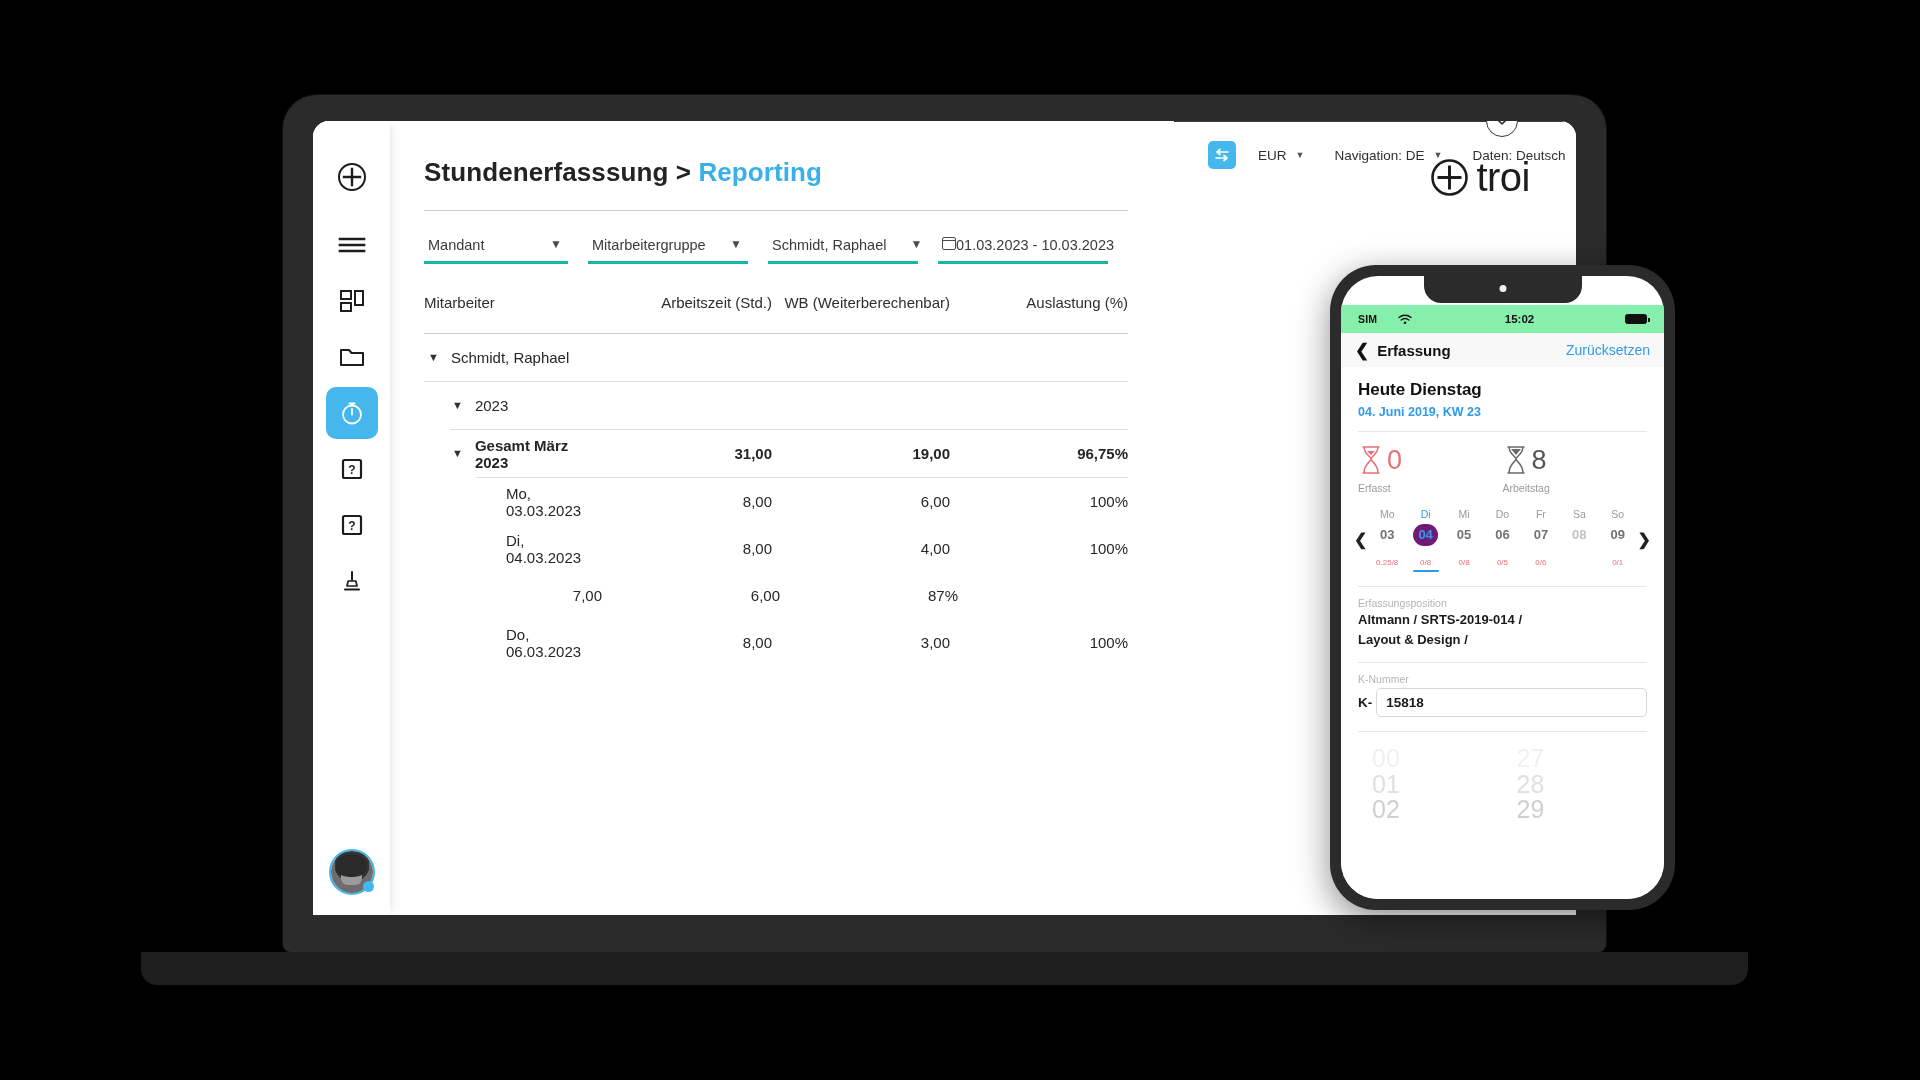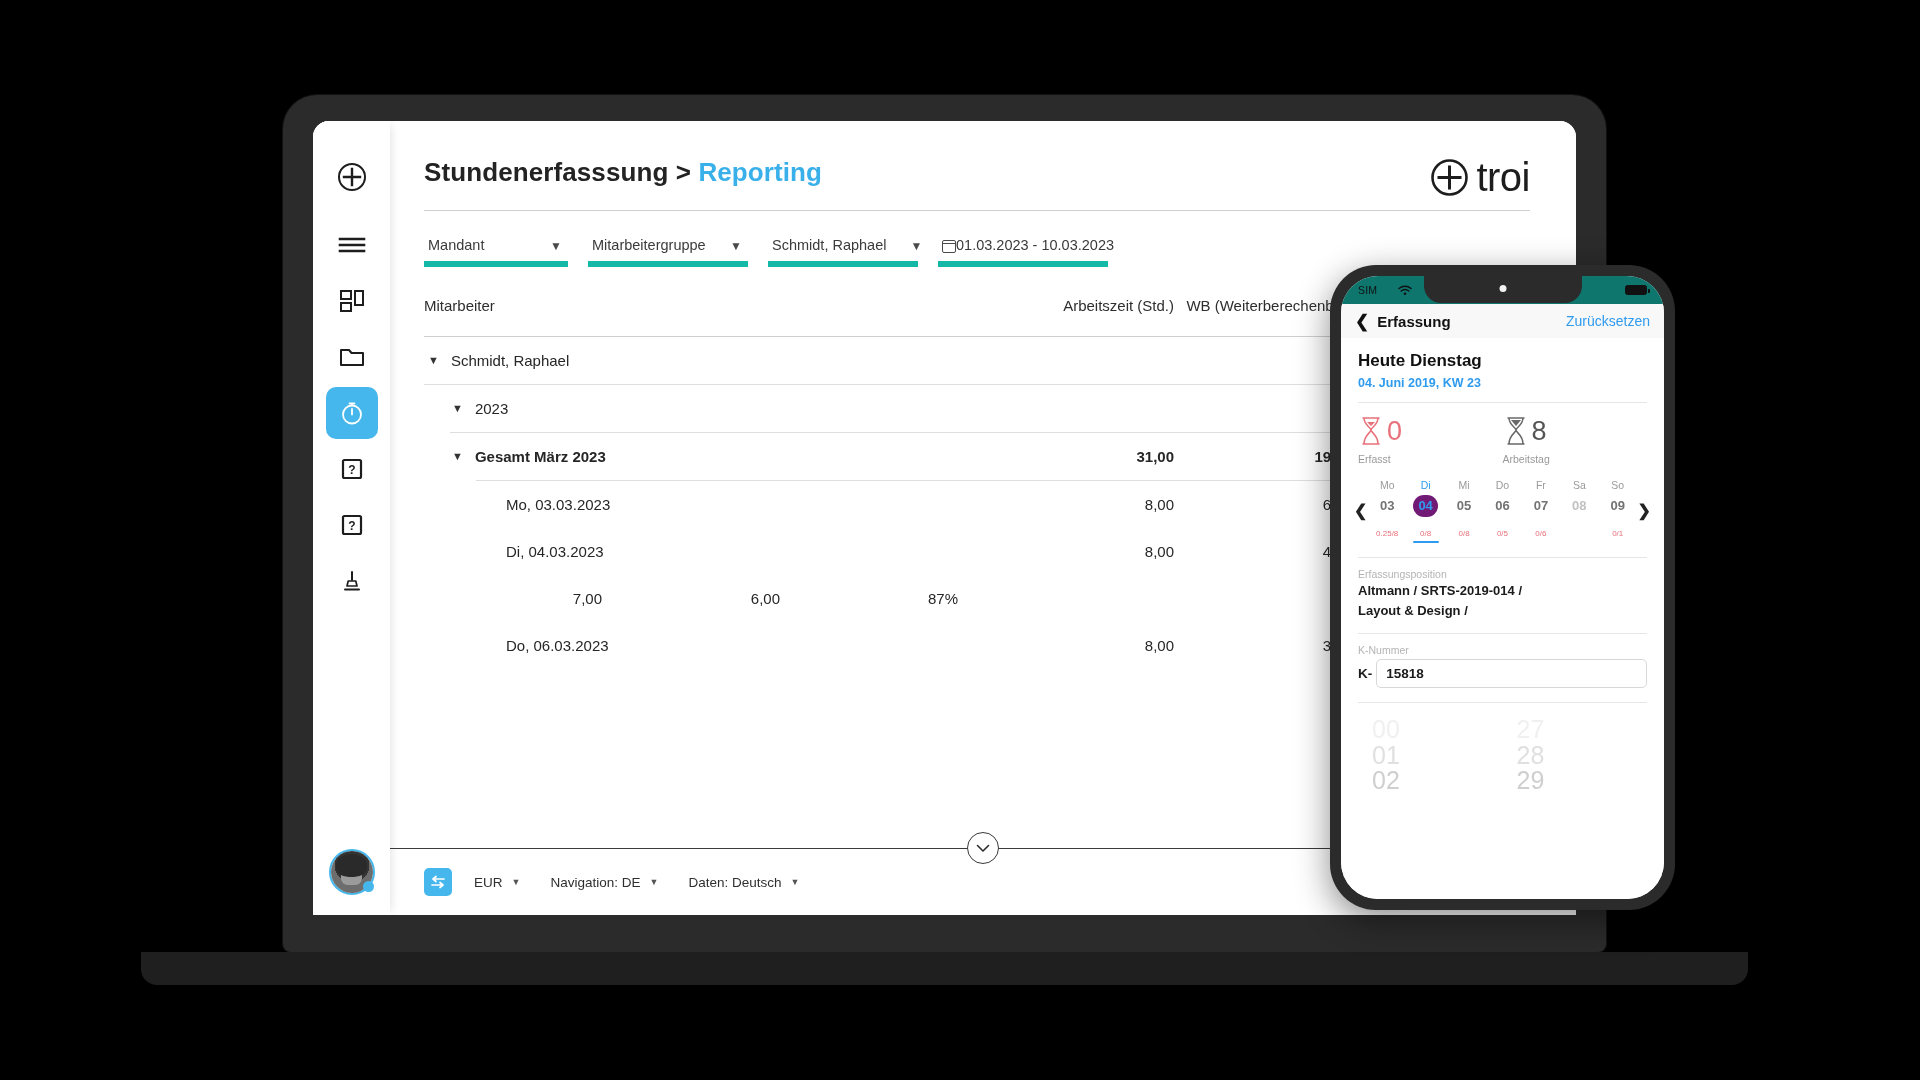--- a/index.html
+++ b/index.html
@@ -65,33 +65,33 @@
   .sb-avatar .ph::after {
     content: ""; position: absolute; left: 12%; top: 6%; width: 76%; height: 56%;
     background: #2a2a2a; border-radius: 50% 50% 42% 42%;
   }
   .sb-dot {
     position: absolute; right: -1px; bottom: 1px; width: 11px; height: 11px;
     border-radius: 50%; background: #45b7ec;
   }
 
   
-  .main { flex: 1 1 auto; display: flex; flex-direction: column; min-width: 0; position: relative; }
+  .main { flex: 1 1 auto; display: flex; flex-direction: row; min-width: 0; position: relative; }
   .main-inner { flex: 1 1 auto; display: flex; flex-direction: column; padding: 0 46px 0 34px; min-height: 0; }
 
   .title-row { padding-top: 36px; }
   .page-title { font-size: 26px; font-weight: 600; color: #232323; letter-spacing: .1px; }
   .page-title .accent { color: #3ab0ea; }
   .title-rule { height: 1px; background: #cfcfcf; margin-top: 22px; }
 
   
   .filters { display: flex; align-items: flex-end; gap: 0; padding-top: 26px; }
   .filter {
-    display: flex; align-items: flex-end; gap: 10px;
-    border-bottom: 6px solid #14b8a6; padding: 0 6px 8px 4px;
+    display: flex; align-items: flex-start; gap: 10px;
+    border-bottom: 3px solid #14b8a6; padding: 0 6px 8px 4px;
     margin-right: 20px; font-size: 14.5px; color: #3b3b3b;
   }
   .filter .lbl { white-space: nowrap; }
   .filter .caret { font-size: 12px; color: #4a4a4a; margin-left: auto; padding-left: 14px; }
   .f-mandant { width: 144px; }
   .f-gruppe  { width: 160px; }
   .f-person  { width: 150px; }
   .f-date    { width: 170px; gap: 0; }
   .cal-glyph {
     width: 14px; height: 13px; border: 1.4px solid #4a4a4a; border-radius: 2px;
@@ -162,21 +162,21 @@
   .ph-notch {
     position: absolute; left: 50%; transform: translateX(-50%); top: 11px;
     width: 158px; height: 27px; background: #2b2b2b; border-radius: 0 0 17px 17px; z-index: 5;
   }
   .ph-cam {
     position: absolute; left: 50%; transform: translateX(-50%); top: 9px;
     width: 7px; height: 7px; border-radius: 50%; background: #f2f2f2;
   }
   .ph-status {
     height: 28px; flex: 0 0 28px; display: flex; align-items: center;
-    padding: 0 17px; font-size: 10.5px; font-weight: 400; color: #111; background: #0f766e;
+    padding: 0 17px; font-size: 10.5px; font-weight: 700; color: #111; background: #86efac; margin-top: 29px;
   }
   .st-sim { width: 34px; letter-spacing: .2px; }
   .st-wifi { width: 26px; display: flex; justify-content: center; }
   .st-time { flex: 1 1 auto; text-align: center; font-size: 11.5px; padding-right: 4px; }
   .st-batt {
     width: 22px; height: 10px; border: 1.2px solid #111; border-radius: 2.5px;
     position: relative; background: #111; margin-left: auto;
   }
   .st-batt::after {
     content:""; position:absolute; right:-3.5px; top:2.5px; width:2px; height:4px;

